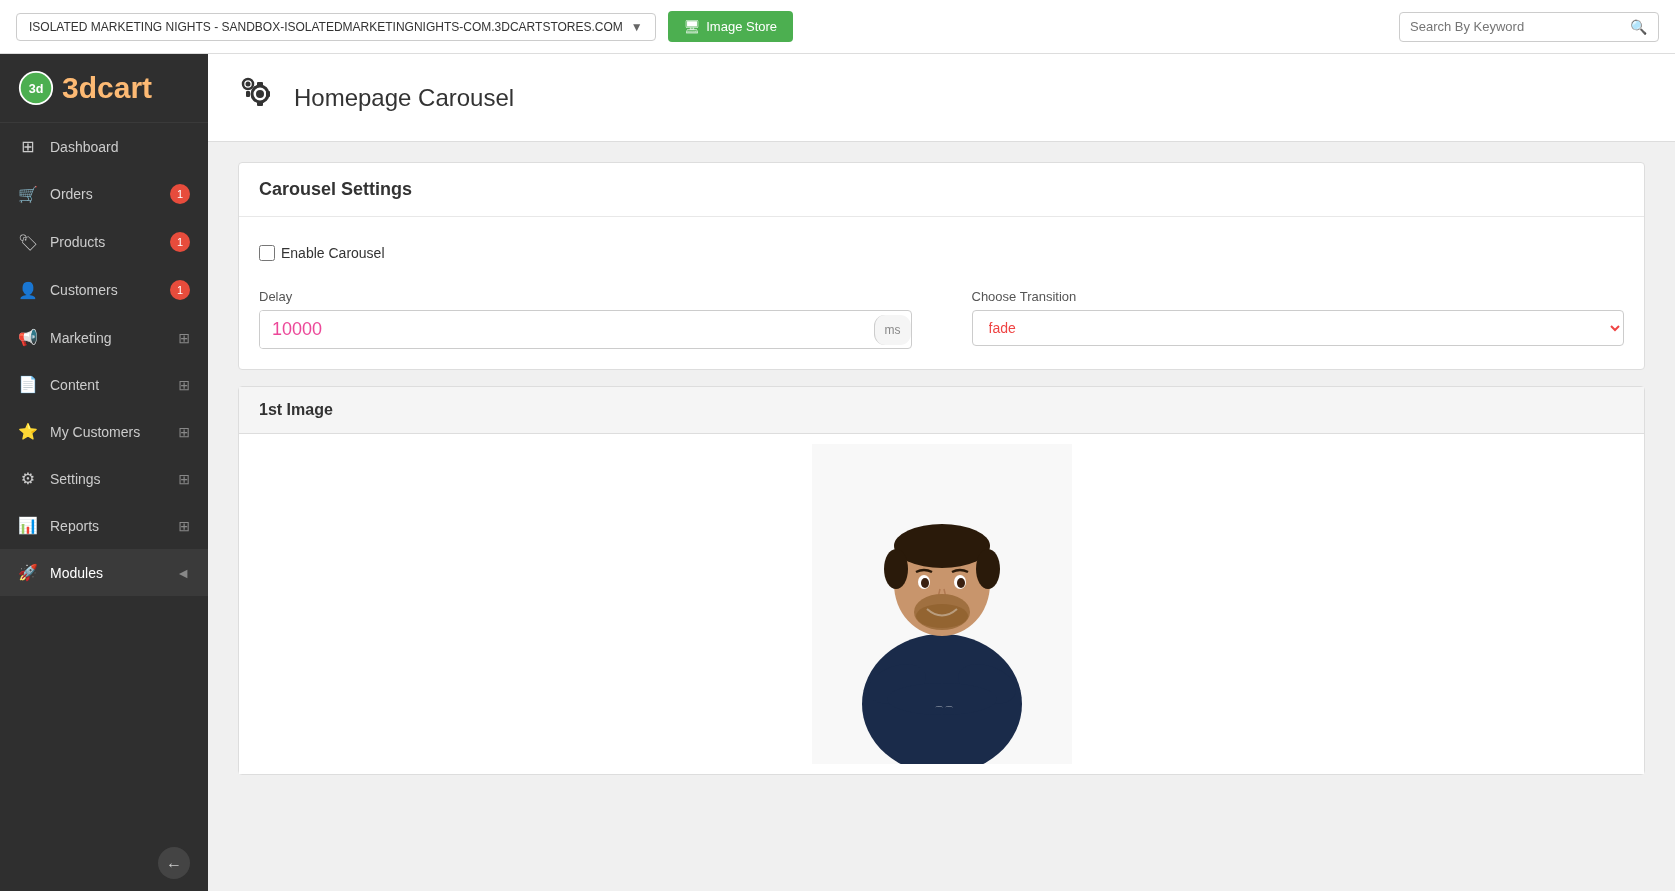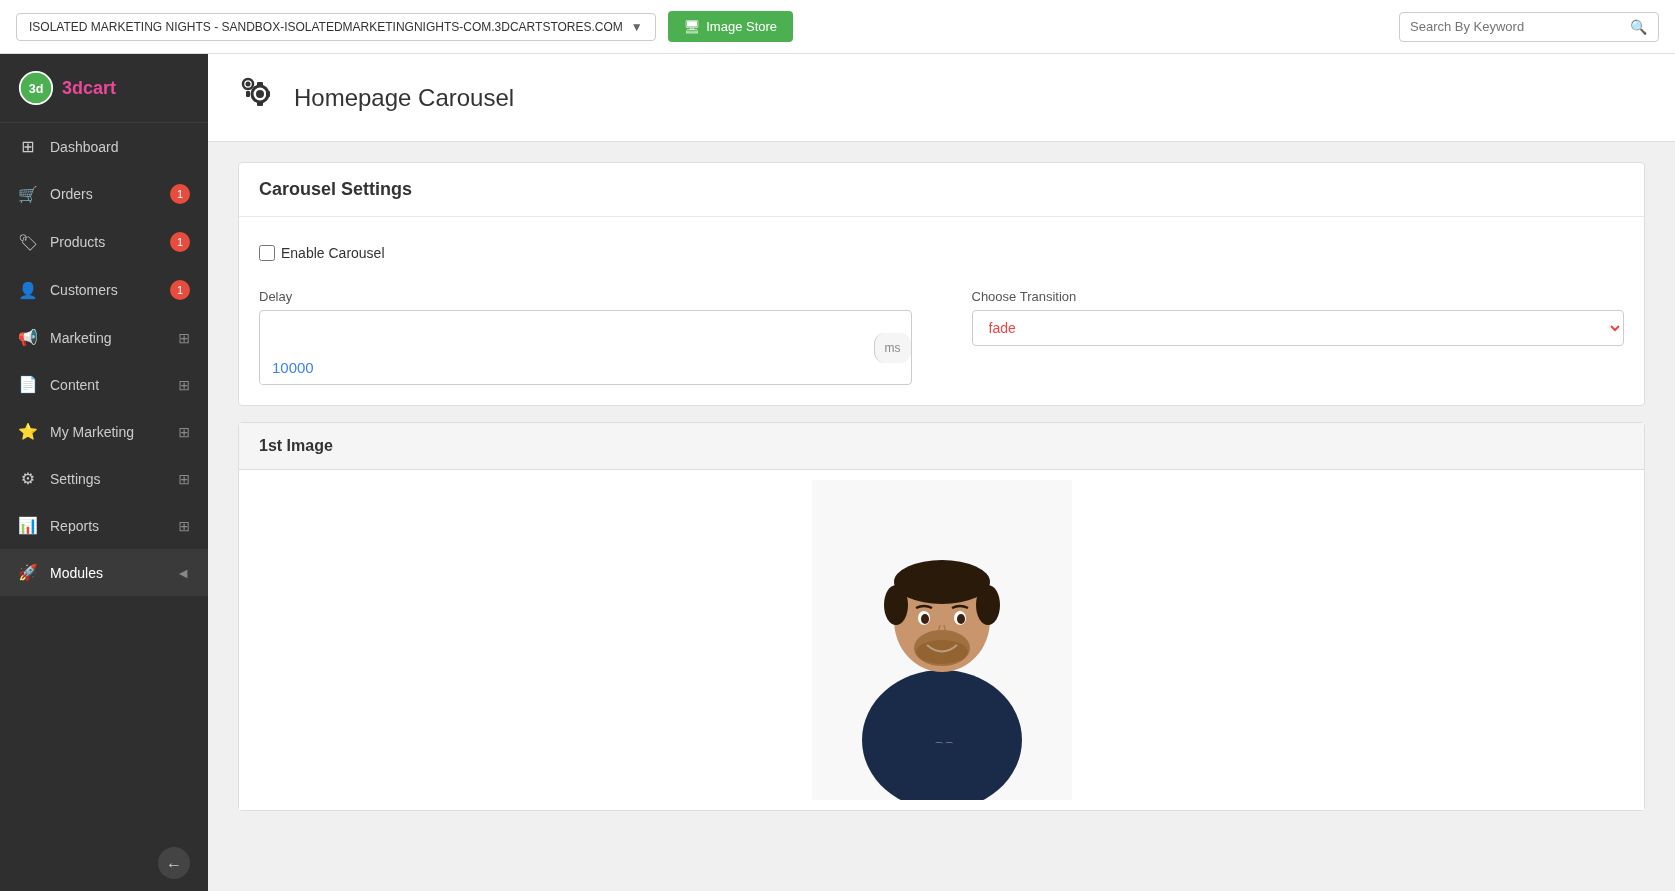--- a/index.html
+++ b/index.html
@@ -35,21 +35,21 @@
     
     .sidebar {
       width: 208px; background: #2f2f2f; color: #ccc; flex-shrink: 0;
       display: flex; flex-direction: column; overflow-y: auto;
     }
     .sidebar-logo {
       display: flex; align-items: center; padding: 16px 18px; gap: 8px;
       border-bottom: 1px solid #3a3a3a;
     }
     .logo-icon { width: 36px; height: 36px; }
-    .logo-text { font-size: 18px; font-weight: bold; color: #ec4899; }
+    .logo-text { font-size: 30px; font-weight: bold; color: #fdba74; }
     .nav-item {
       display: flex; align-items: center; padding: 14px 18px; gap: 12px;
       cursor: pointer; font-size: 14px; color: #ccc; position: relative;
     }
     .nav-item.active { background: #3a3a3a; color: #fff; }
     .nav-item .badge {
       margin-left: auto; background: #e74c3c; color: #fff; border-radius: 50%;
       width: 20px; height: 20px; font-size: 11px; display: flex; align-items: center; justify-content: center;
     }
     .nav-item .expand-icon { margin-left: auto; font-size: 14px; color: #888; }
@@ -86,21 +86,21 @@
     .checkbox-label { font-size: 14px; color: #333; }
 
     
     .form-row { display: flex; gap: 60px; margin-top: 8px; }
     .form-group { display: flex; flex-direction: column; gap: 6px; flex: 1; }
     .form-label { font-size: 13px; color: #555; }
     .input-with-suffix {
       display: flex; align-items: center; border: 1px solid #ccc; border-radius: 4px; overflow: hidden;
     }
     .input-with-suffix input {
-      flex: 1; border: none; outline: none; padding: 8px 12px; font-size: 15px; color: #3b82f6; margin-top: 40px;
+      flex: 1; border: none; outline: none; padding: 8px 12px; font-size: 18px; color: #ec4899;
     }
     .input-suffix {
       background: #f5f5f5; padding: 8px 10px; font-size: 12px; color: #888; border-left: 1px solid #ccc; border-radius: 11px;
     }
     .select-field {
       border: 1px solid #ccc; border-radius: 4px; padding: 8px 12px; font-size: 14px;
       color: #ef4444; background: #fff; cursor: pointer; width: 100%; appearance: auto;
     }
 
     
@@ -169,21 +169,21 @@
       <span>Marketing</span>
       <span class="expand-icon">⊞</span>
     </div>
     <div class="nav-item">
       <span class="nav-icon">📄</span>
       <span>Content</span>
       <span class="expand-icon">⊞</span>
     </div>
     <div class="nav-item">
       <span class="nav-icon">⭐</span>
-      <span>My Marketing</span>
+      <span>My Customers</span>
       <span class="expand-icon">⊞</span>
     </div>
     <div class="nav-item">
       <span class="nav-icon">⚙</span>
       <span>Settings</span>
       <span class="expand-icon">⊞</span>
     </div>
     <div class="nav-item">
       <span class="nav-icon">📊</span>
       <span>Reports</span>

